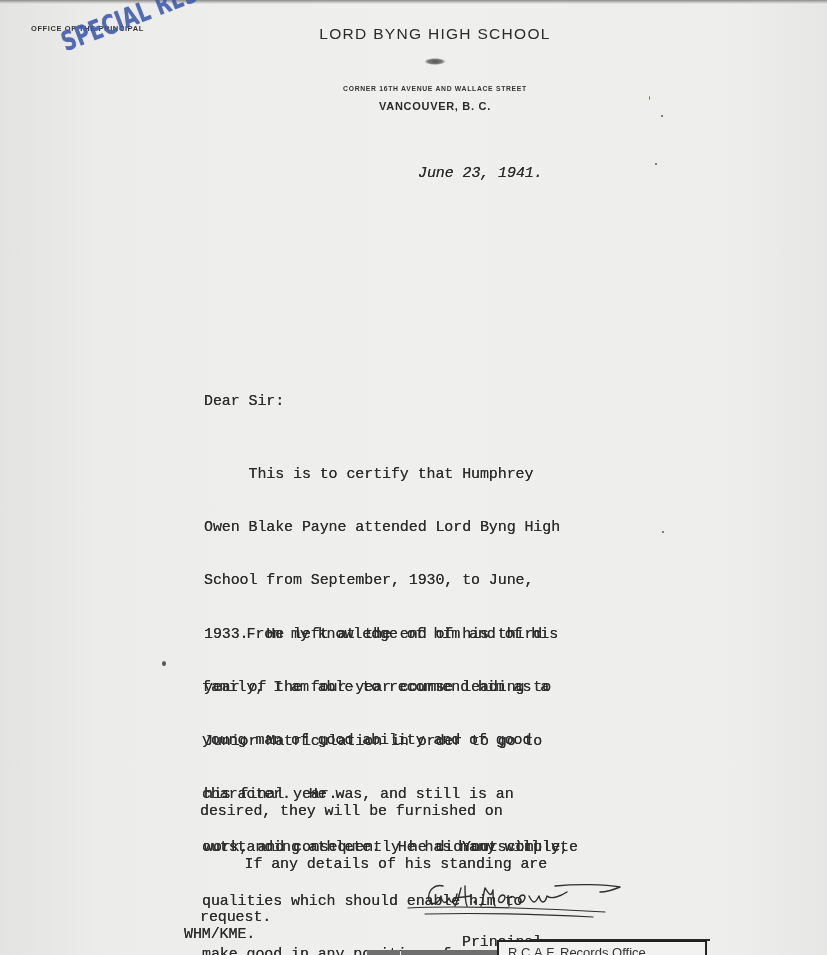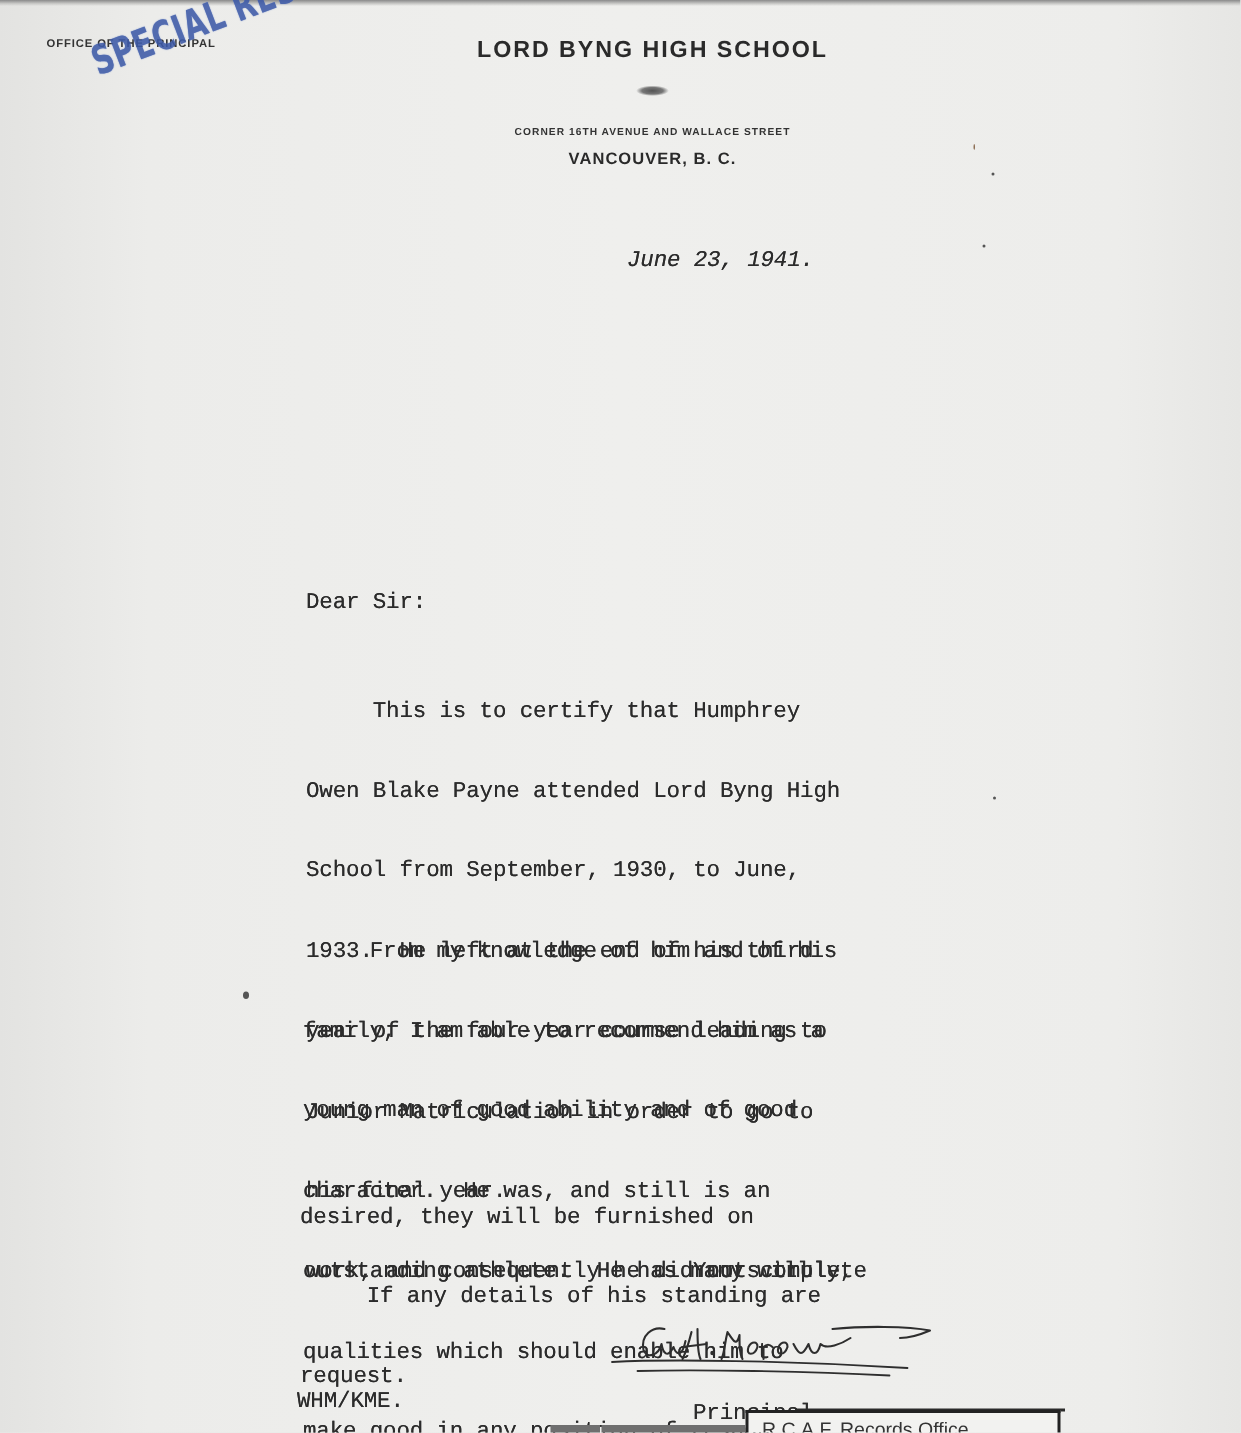--- a/index.html
+++ b/index.html
@@ -55,21 +55,20 @@
       left: 270px;
       width: 330px;
       text-align: center;
       font-family: "Liberation Sans", sans-serif;
       color: #2a2a2a;
     }
     .school-name {
       top: 25px;
       font-size: 15.5px;
       letter-spacing: 1.3px;
-      font-weight: bold;
     }
     .ornament {
       top: 56px;
       font-size: 10px;
       color: #444;
     }
     .ornament span {
       display: inline-block;
       width: 22px; height: 7px;
       background: radial-gradient(ellipse at center, #555 0%, #777 45%, rgba(0,0,0,0) 70%);
@@ -99,21 +98,21 @@
       letter-spacing: -0.1px;
       text-shadow: 0 0 0.4px #444;
     }
     .date { left: 418px; top: 165px; font-style: italic; }
     .recipient { left: 206px; top: 304px; }
     .salutation { left: 204px; top: 393px; }
     .para1 { left: 204px; top: 430px; }
     .para2 { left: 202px; top: 590px; }
     .para3 { left: 200px; top: 767px; }
     .closing { left: 462px; top: 839px; }
-    .initials { left: 198px; top: 926px; }
+    .initials { left: 184px; top: 926px; }
     .sig-title { left: 462px; top: 934px; }
     .signature {
       position: absolute;
       left: 405px; top: 876px;
       width: 225px; height: 45px;
     }
     .records-stamp {
       position: absolute;
       left: 497px; top: 940px;
       width: 210px; height: 30px;

